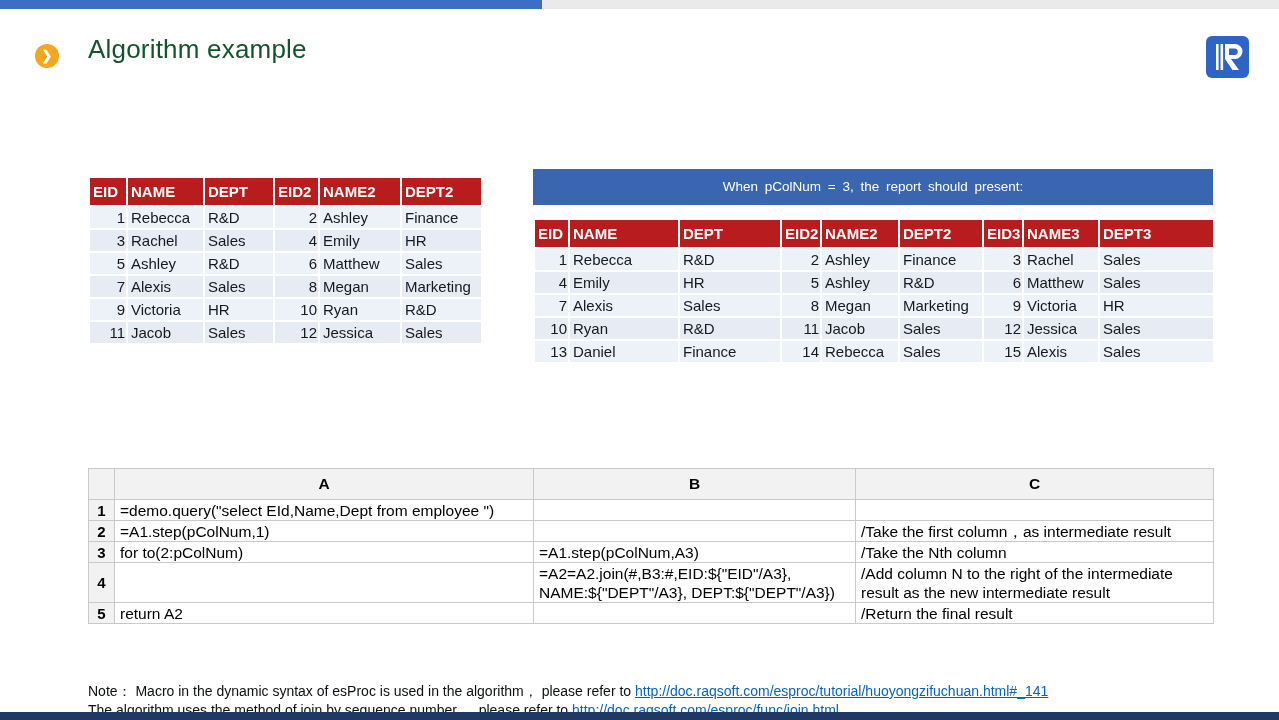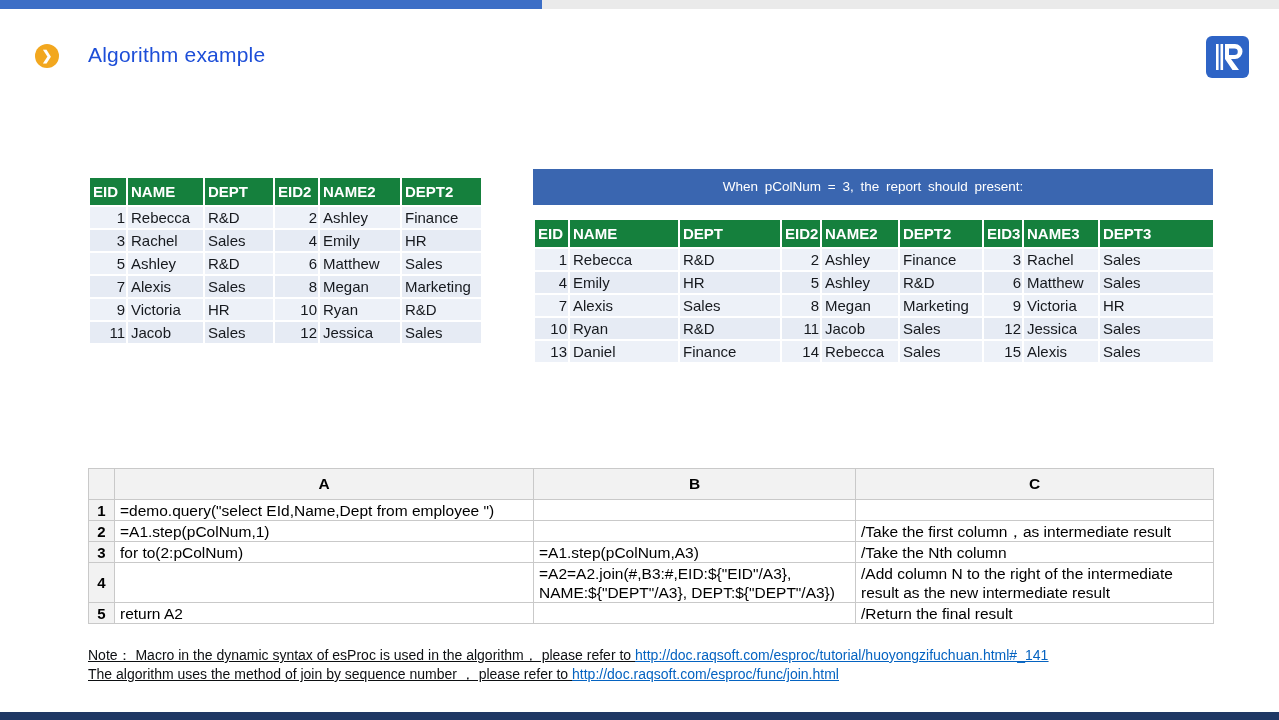--- a/index.html
+++ b/index.html
@@ -7,51 +7,51 @@
   .slide { position:relative; width:1279px; height:720px; background:#fff; }
 
   
   .topbar-blue { position:absolute; left:0; top:0; width:542px; height:9px; background:#3C6EC6; }
   .topbar-gray { position:absolute; left:542px; top:0; width:737px; height:9px; background:#EAEAEA; }
   .footer-bar  { position:absolute; left:0; bottom:0; width:1279px; height:8px; background:#1F3864; }
 
   
   .title-icon { position:absolute; left:35px; top:44px; width:24px; height:24px; border-radius:50%;
     background:#F2A71F; color:#fff; font-weight:bold; font-size:13px; line-height:24px; text-align:center; }
-  .page-title { position:absolute; left:88px; top:43px; font-size:21px; font-weight:normal; color:#1d4ed8; letter-spacing:0.2px; }
+  .page-title { position:absolute; left:88px; top:34px; font-size:26px; font-weight:normal; color:#14532d; letter-spacing:0.2px; }
   .logo { position:absolute; left:1205px; top:36px; width:45px; height:42px; }
 
   .desc { position:absolute; left:88px; top:114px; width:1140px; font-size:16px; color:#16191e; }
 
   
   .emp-wrap { position:absolute; top:163px; }
   .emp-wrap.left  { left:88px;  width:393px; }
   .emp-wrap.right { left:533px; width:680px;margin-top:6px; }
   .banner { background:#3A66B0; color:#fff; font-size:13.5px; text-align:center; height:36px; line-height:36px; word-spacing:3px; }
   .emp-wrap table { border-collapse:collapse; table-layout:fixed; width:100%; margin-top:13px; }
-  .emp-wrap th { background:#15803d; color:#fff; font-size:15px; font-weight:bold; text-align:left;
+  .emp-wrap th { background:#b91c1c; color:#fff; font-size:15px; font-weight:bold; text-align:left;
     padding:4px 3px; border:2px solid #fff; height:29px; }
   .emp-wrap td { font-size:15px; color:#16191e; padding:1px 3px; height:23px; border:2px solid #fff; }
   .emp-wrap tr.r-odd  td { background:#EDF1F8; }
   .emp-wrap tr.r-even td { background:#E6EBF4; }
   .emp-wrap td.num { text-align:right; padding-right:1px; }
 
   
   .script-banner { position:absolute; left:88px; top:419px; width:1125px; height:36px; background:#3A66B0;
     color:#fff; font-size:13.5px; text-align:center; line-height:36px; }
   .script-table { position:absolute; left:88px; top:468px; width:1125px; border-collapse:collapse; table-layout:fixed; }
   .script-table th, .script-table td { border:1px solid #C9C9C9; font-size:15.5px; color:#000; }
   .script-table thead th { background:#F2F2F2; font-weight:bold; text-align:center; height:31px; }
   .script-table tbody th { background:#F2F2F2; font-weight:bold; text-align:center; font-size:15px; }
   .script-table td { background:#fff; padding:0 5px; vertical-align:middle; line-height:19px; }
   .script-table tr.sr { height:21px; }
   .script-table tr.sr-tall { height:40px; }
 
   
-  .note { position:absolute; left:88px; top:646px; width:1140px; font-size:14px; color:#0d0f12; line-height:19px;text-decoration:underline; }
+  .note { position:absolute; left:88px; top:682px; width:1140px; font-size:14px; color:#0d0f12; line-height:19px; }
   .note a { color:#0563C1; text-decoration:underline; cursor:pointer; }
 
   h1 { font-size:inherit; font-weight:inherit; }
 </style>
 </head>
 <body>
 
 <div class="slide">
   <div class="topbar-blue"></div>
   <div class="topbar-gray"></div>

